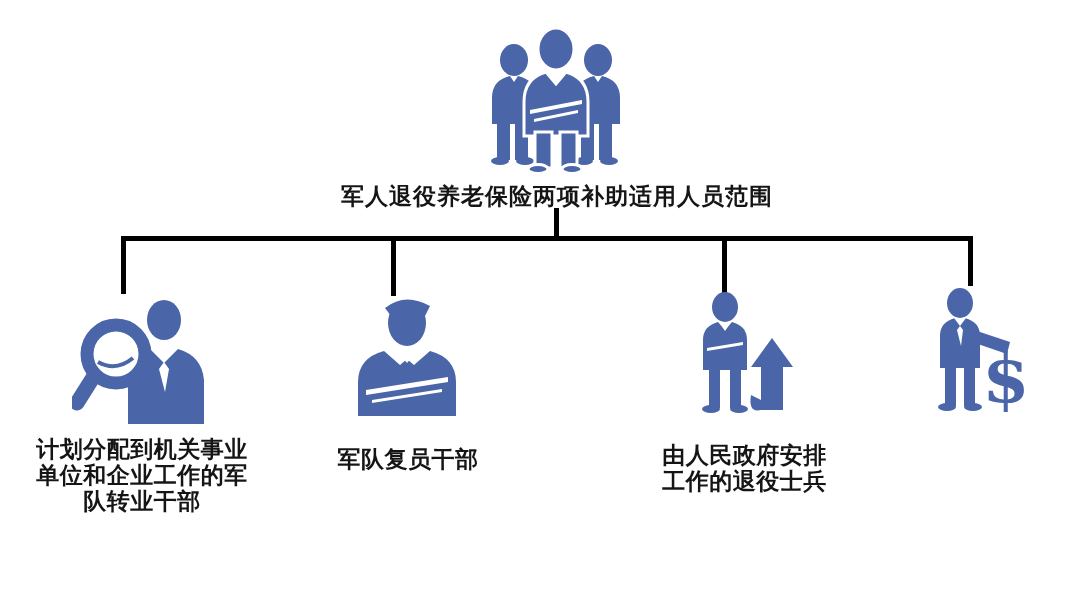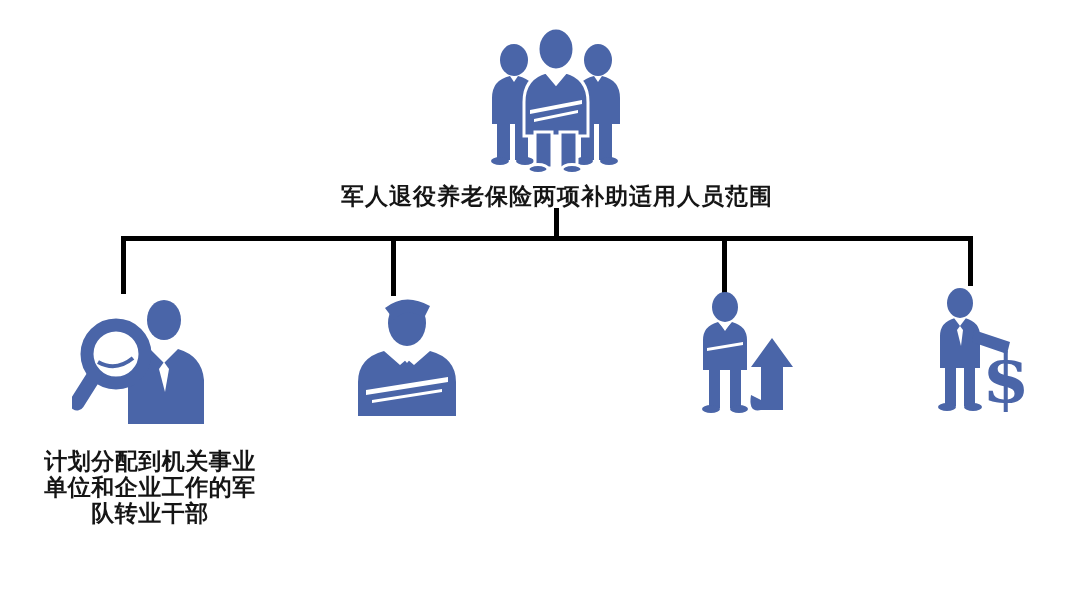--- a/index.html
+++ b/index.html
@@ -17,21 +17,21 @@
   .drop3{left:722px;top:238px;width:5px;height:56px;}
   .drop4{left:968px;top:238px;width:5px;height:48px;}
   .title{
     position:absolute;top:181px;left:17px;width:1080px;text-align:center;
     font-size:23px;font-weight:700;color:#151515;letter-spacing:1px;
   }
   .label{
     position:absolute;text-align:center;font-size:23px;font-weight:700;
     color:#151515;line-height:26px;white-space:pre-line;letter-spacing:0.5px;
   }
-  .label-1{left:28px;top:436px;width:244px;margin-top:12px;}
+  .label-1{left:20px;top:436px;width:244px;}
   .label-2{left:308px;top:446px;width:200px;}
   .label-3{left:642px;top:442px;width:205px;}
   .label-4{left:862px;top:430px;width:205px;}
   .icon-top{left:478px;top:22px;width:156px;height:152px;}
   .icon-1{left:72px;top:296px;width:135px;height:128px;}
   .icon-2{left:350px;top:298px;width:115px;height:118px;}
   .icon-3{left:685px;top:292px;width:115px;height:130px;}
   .icon-4{left:918px;top:288px;width:115px;height:125px;}
   svg{display:block;}
 </style>
@@ -139,14 +139,17 @@
         <ellipse cx="29" cy="119" rx="9" ry="4"></ellipse>
         <ellipse cx="55" cy="119" rx="9" ry="4"></ellipse>
         <text x="88" y="114" text-anchor="middle" font-size="68" font-weight="bold" font-family="'DejaVu Serif', serif" fill="#4a65a8">$</text>
       </g>
     </svg>
   </div>
 
   <div class="label label-1">计划分配到机关事业
 单位和企业工作的军
 队转业干部</div>
+  <div class="label label-2">军队复员干部</div>
+  <div class="label label-3">由人民政府安排
+工作的退役士兵</div>
 
 </div>
 
 </body></html>

